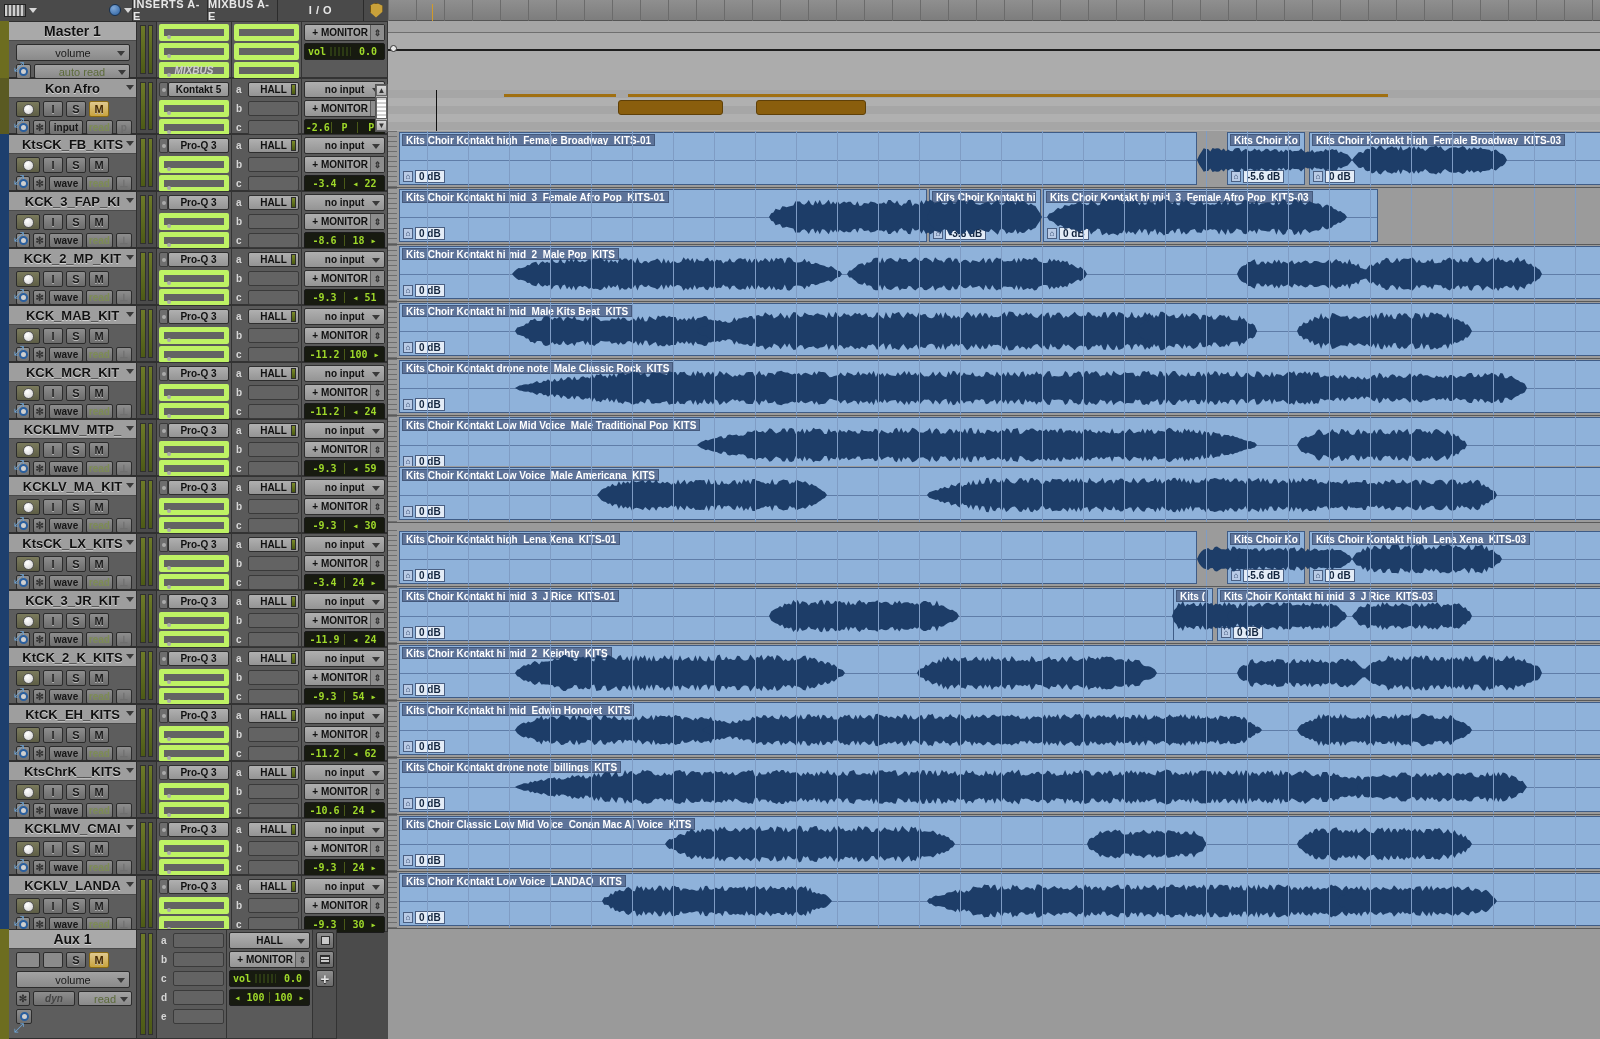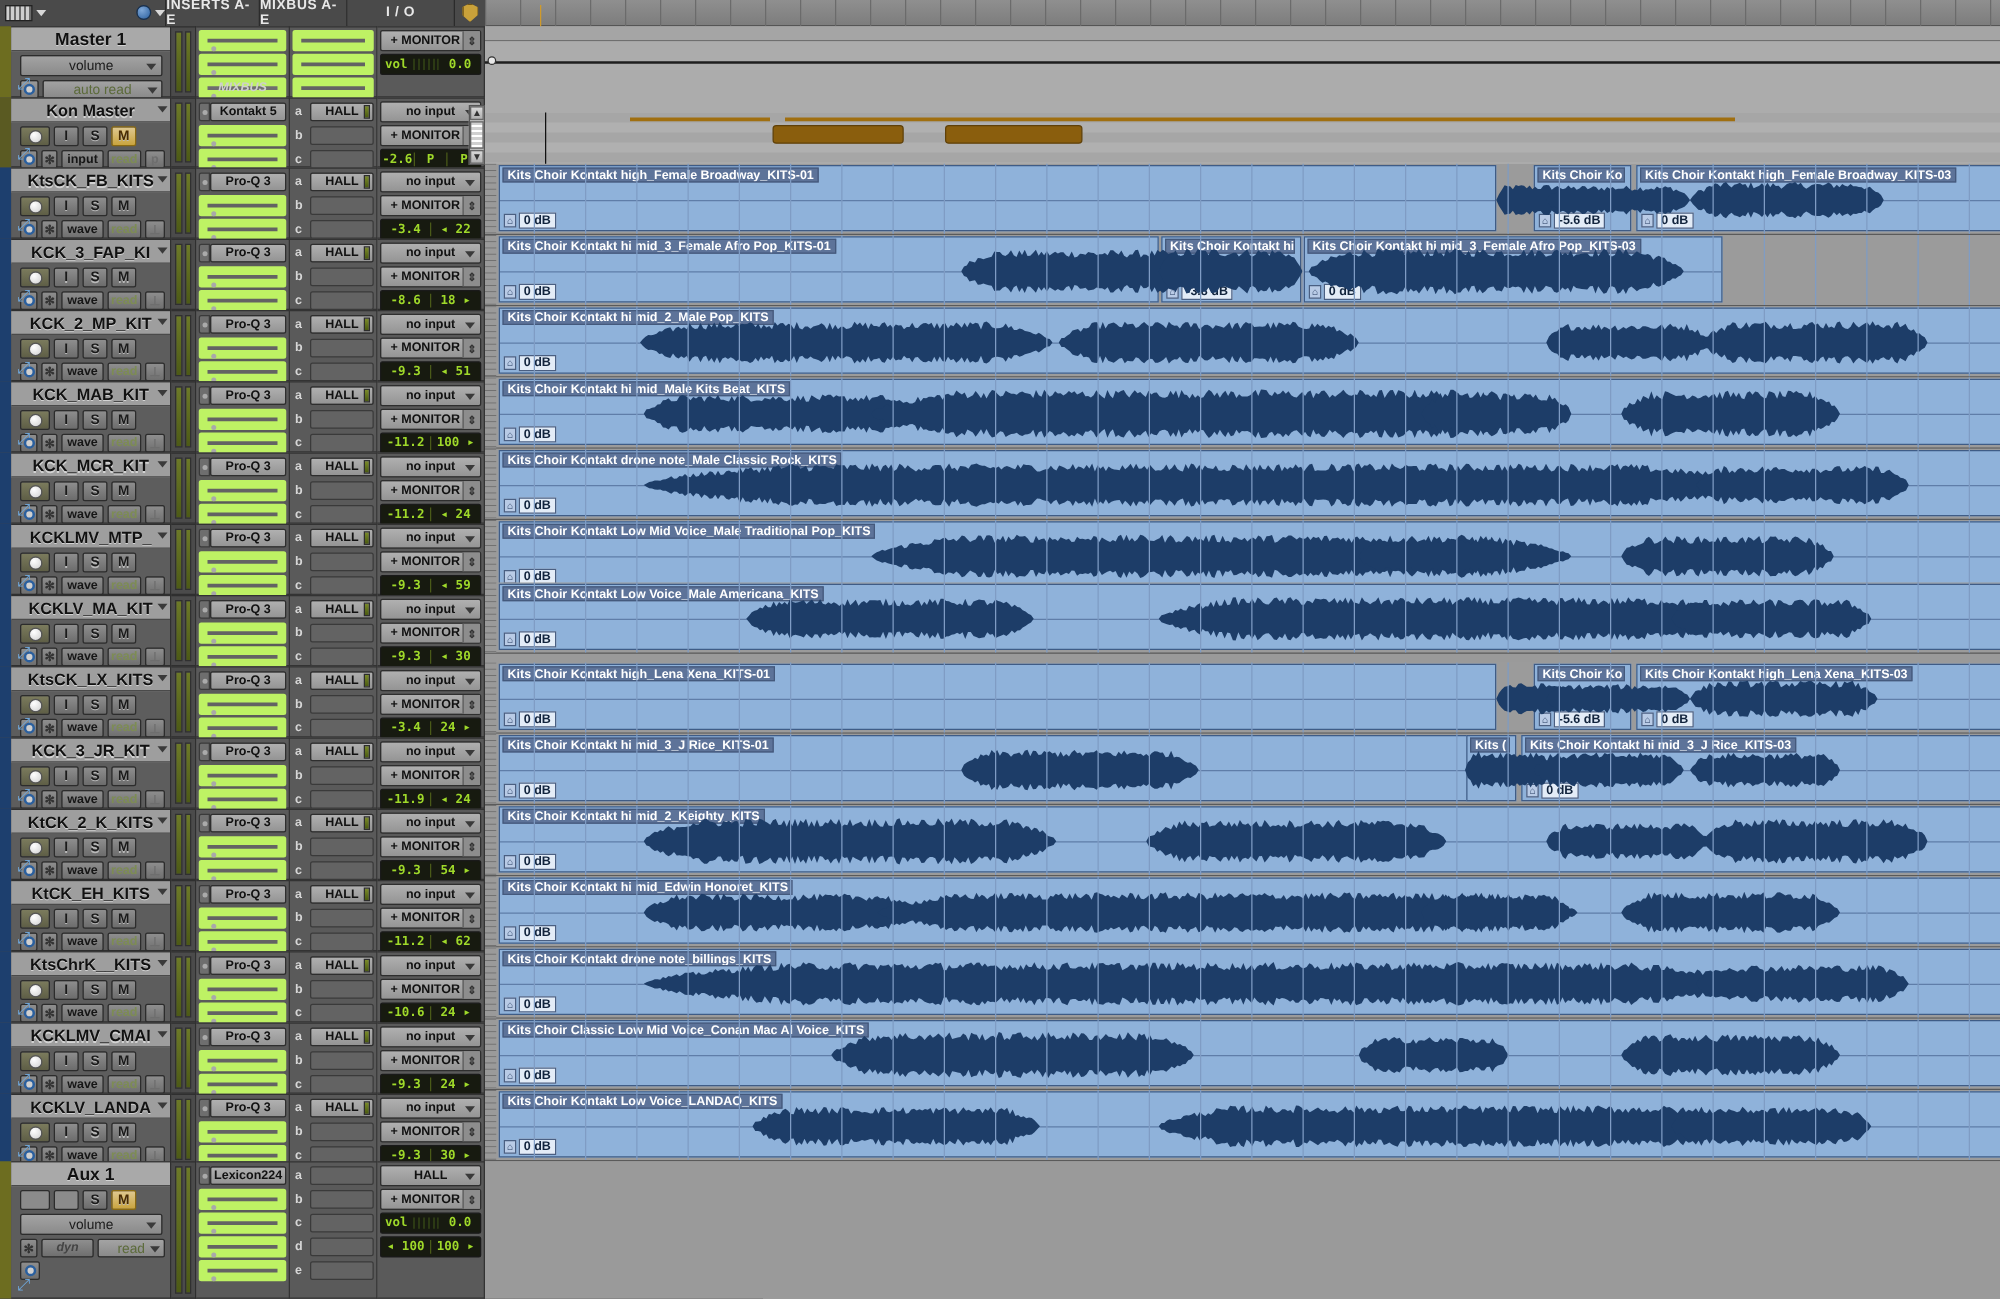--- a/index.html
+++ b/index.html
@@ -115,21 +115,21 @@
   .meterbar{ flex:1; background:linear-gradient(#6d7a28,#4d5a16);
      border:1px solid #303030; }
 
   
   .inserts{ width:75px; background:#5a5a5a; border:1px solid #333;
      border-left:none; padding:2px; }
   .sends{ width:70px; background:#5a5a5a; border:1px solid #333;
      border-left:none; padding:2px; }
   .iocol{ width:86px; background:#5a5a5a; border:1px solid #333;
      border-left:none; padding:2px; }
-  .slot{ height:17px; margin-bottom:2px; border:7px solid #bef264;
+  .slot{ height:17px; margin-bottom:2px; border:5px solid #bef264;
      border-radius:2px; background:#6e6e6e; position:relative;
      display:flex;align-items:center; }
   .slot.empty{ background:#636363; }
   .slot .dotm{ position:absolute;left:3px;top:6px;width:4px;height:4px;
      border-radius:50%; background:#a9a9a9; }
   .slot .lbl{ flex:1; text-align:center; font-size:10px; color:#111;
      font-weight:bold; }
   .plugbtn{ height:17px;margin-bottom:2px; display:flex; align-items:center; }
   .plugbtn .pdot{ width:9px;height:15px;border:1px solid #3a3a3a;
      border-radius:2px 0 0 2px; background:#6e6e6e; position:relative;}
@@ -320,21 +320,21 @@
         <div class="rb">
             <span class="plus">+</span>
           </div>
       </div>
     </div>
 
     <div class="strip" style="top:78px;height:56px;">
       <div class="colorbar kon" style="height:56px"></div>
       <div class="namecol" style="height:56px">
         <div class="trk-title">
-          <span>Kon Master</span>
+          <span>Kon Afro</span>
           <span class="tcar"></span>
         </div>
         <div class="btnrow">
           <div class="sqbtn rec">
               <span class="dot"></span>
             </div>
           <div class="sqbtn ibtn">I</div>
           <div class="sqbtn sbtn">S</div>
           <div class="sqbtn mbtn on">M</div>
         </div>
@@ -1674,40 +1674,20 @@
         <div class="btnrow2">
           <div class="mini m-o">
               <span class="ring"></span>
             </div>
         </div>
         <div class="cornerico">⤢</div>
       </div>
       <div class="meters" style="height:110px">
         <div class="meterbar"></div>
         <div class="meterbar"></div>
-      </div>
-      <div class="inserts" style="height:110px">
-        <div class="plugbtn">
-          <span class="pdot">
-              <i></i>
-            </span>
-          <span class="pname">Lexicon224</span>
-        </div>
-        <div class="slot empty">
-            <span class="dotm"></span>
-          </div>
-        <div class="slot empty">
-            <span class="dotm"></span>
-          </div>
-        <div class="slot empty">
-            <span class="dotm"></span>
-          </div>
-        <div class="slot empty">
-            <span class="dotm"></span>
-          </div>
       </div>
       <div class="sends" style="height:110px" id="aux-sends">
           <div class="sendrow">
          <span class="ltr">a</span>
             <span class="sbox empty"></span>
           </div>
           <div class="sendrow">
          <span class="ltr">b</span>
             <span class="sbox empty"></span>
           </div>

